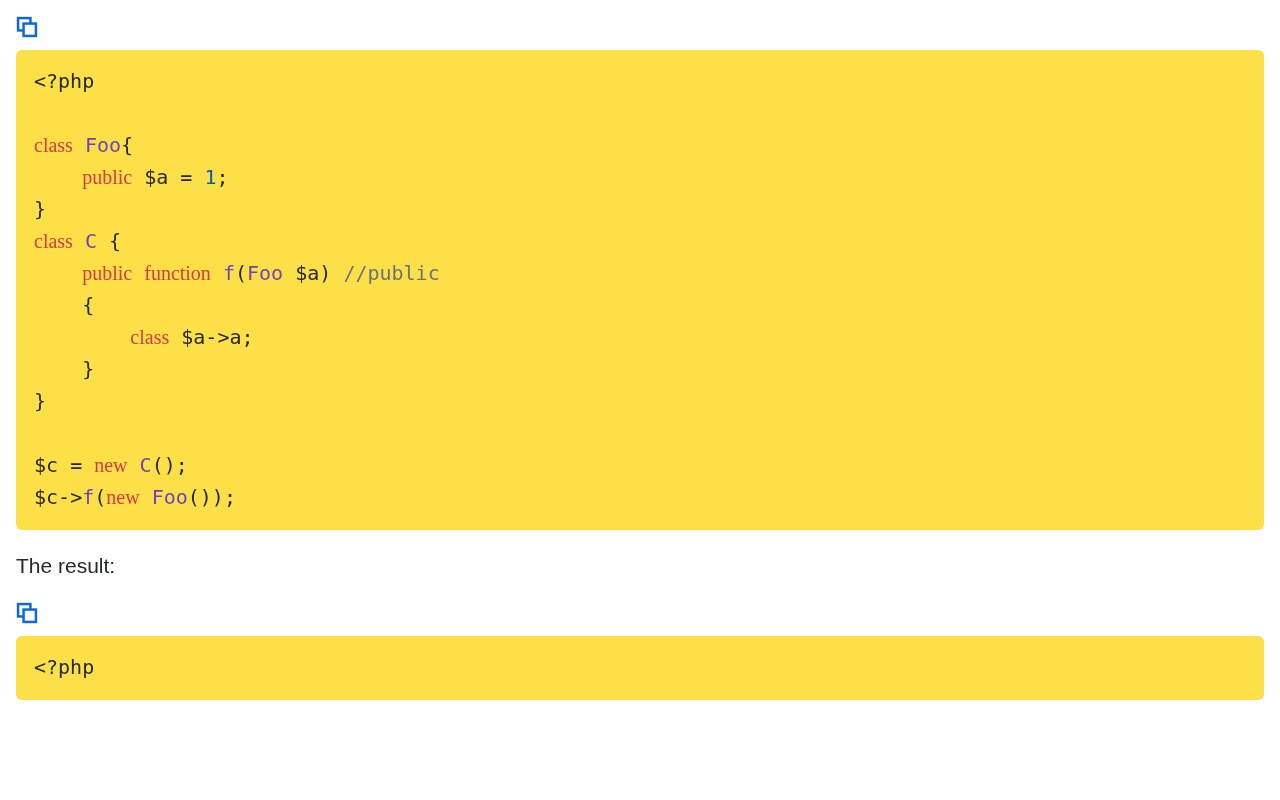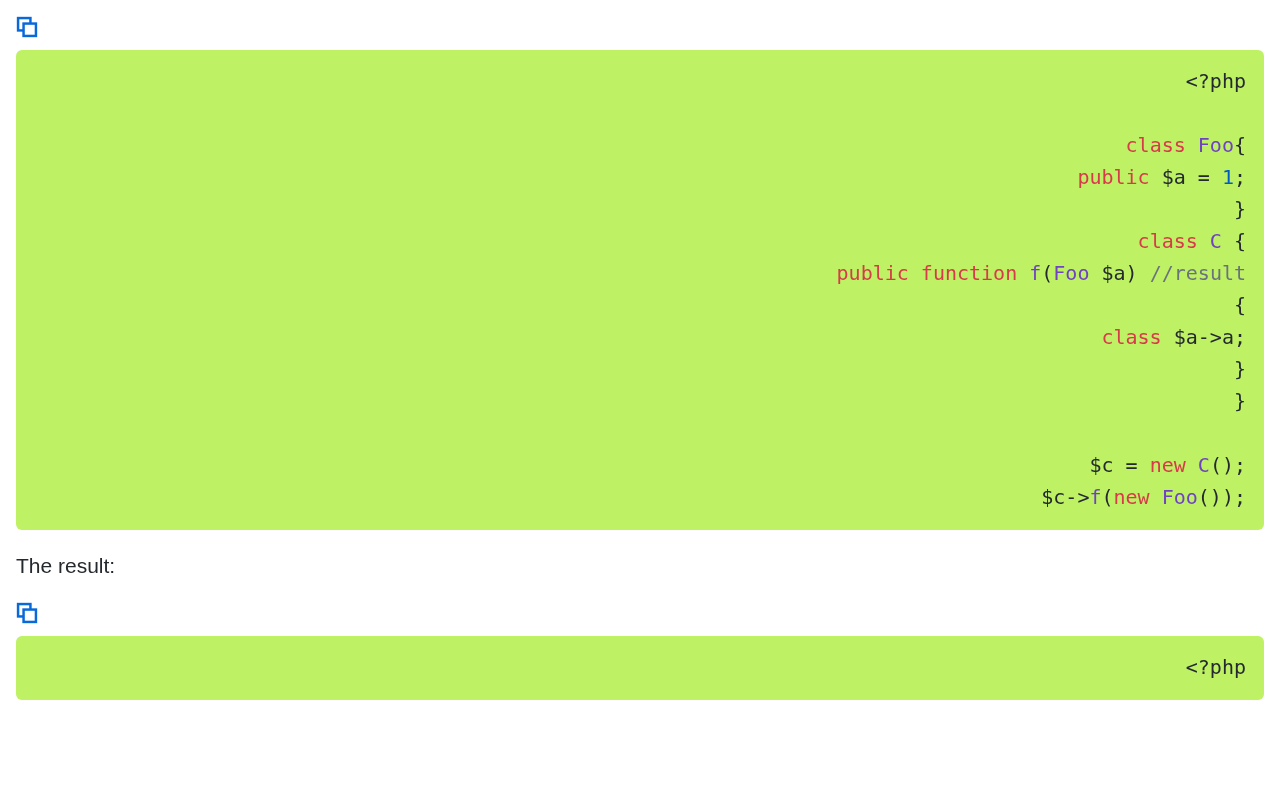--- a/index.html
+++ b/index.html
@@ -15,34 +15,33 @@
       margin-bottom: 8px;
       cursor: pointer;
       color: #0969da;
     }
     .copy-icon svg {
       width: 22px;
       height: 22px;
       display: block;
     }
     pre.code-block {
-      background: #bef264;
+      background: #fde047;
       border-radius: 6px;
       padding: 16px 18px;
       font-family: ui-monospace, SFMono-Regular, "SF Mono", Menlo, Consolas, "Liberation Mono", monospace;
       font-size: 20px;
       line-height: 1.5;
       overflow-x: auto;
       margin-bottom: 24px;
       color: #24292e;
       white-space: pre;
-      text-align: right;
     }
     .tok-open     { color: #24292e; }
-    .tok-kw       { color: #d73a49; } 
+    .tok-kw       { color: #d73a49; font-family: Liberation Serif, serif; } 
     .tok-cls      { color: #6f42c1; } 
     .tok-var      { color: #24292e; } 
     .tok-op       { color: #24292e; }
     .tok-num      { color: #005cc5; } 
     .tok-pn       { color: #24292e; }
     .tok-cm       { color: #6a737d; } 
     .tok-call     { color: #6f42c1; } 
     .tok-prop     { color: #24292e; } 
 
     .prose {
@@ -63,21 +62,21 @@
     <rect x="1.5" y="1.5" width="9" height="9"></rect>
     <rect x="5.5" y="5.5" width="9" height="9" fill="#fff"></rect>
   </svg>
 </span>
 <pre class="code-block"><code><span class="tok-open">&lt;?php
 
 </span><span class="tok-kw">class</span><span class="tok-pn"> </span><span class="tok-cls">Foo</span><span class="tok-pn">{
     </span><span class="tok-kw">public</span><span class="tok-pn"> </span><span class="tok-var">$a</span><span class="tok-pn"> </span><span class="tok-op">=</span><span class="tok-pn"> </span><span class="tok-num">1</span><span class="tok-pn">;
 }
 </span><span class="tok-kw">class</span><span class="tok-pn"> </span><span class="tok-cls">C</span><span class="tok-pn"> {
-    </span><span class="tok-kw">public</span><span class="tok-pn"> </span><span class="tok-kw">function</span><span class="tok-pn"> </span><span class="tok-call">f</span><span class="tok-pn">(</span><span class="tok-cls">Foo</span><span class="tok-pn"> </span><span class="tok-var">$a</span><span class="tok-pn">) </span><span class="tok-cm">//result</span><span class="tok-pn">
+    </span><span class="tok-kw">public</span><span class="tok-pn"> </span><span class="tok-kw">function</span><span class="tok-pn"> </span><span class="tok-call">f</span><span class="tok-pn">(</span><span class="tok-cls">Foo</span><span class="tok-pn"> </span><span class="tok-var">$a</span><span class="tok-pn">) </span><span class="tok-cm">//public</span><span class="tok-pn">
     {
         </span><span class="tok-kw">class</span><span class="tok-pn"> </span><span class="tok-var">$a</span><span class="tok-op">-&gt;</span><span class="tok-prop">a</span><span class="tok-pn">;
     }
 }
 
 </span><span class="tok-var">$c</span><span class="tok-pn"> </span><span class="tok-op">=</span><span class="tok-pn"> </span><span class="tok-kw">new</span><span class="tok-pn"> </span><span class="tok-cls">C</span><span class="tok-pn">();
 </span><span class="tok-var">$c</span><span class="tok-op">-&gt;</span><span class="tok-call">f</span><span class="tok-pn">(</span><span class="tok-kw">new</span><span class="tok-pn"> </span><span class="tok-cls">Foo</span><span class="tok-pn">());</span></code></pre>
 
 
 <p class="prose">The result:</p>

